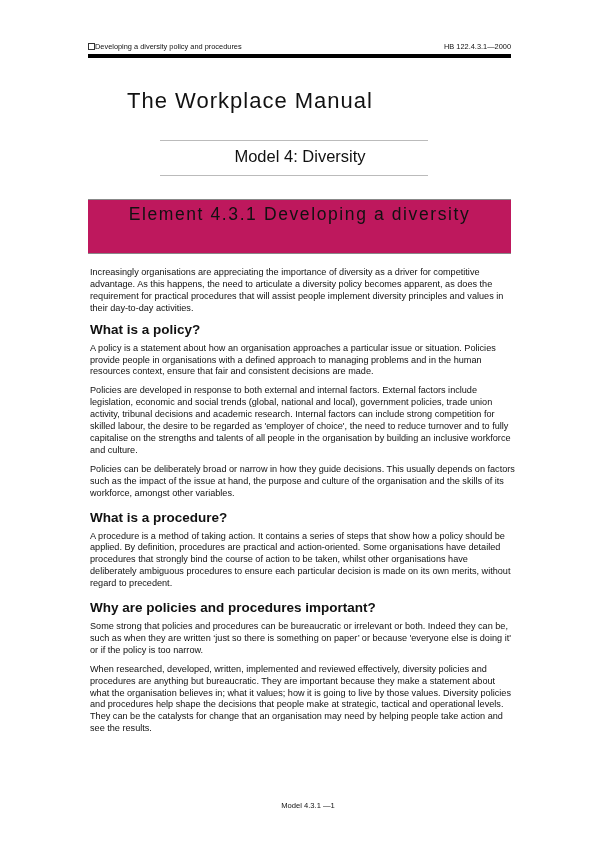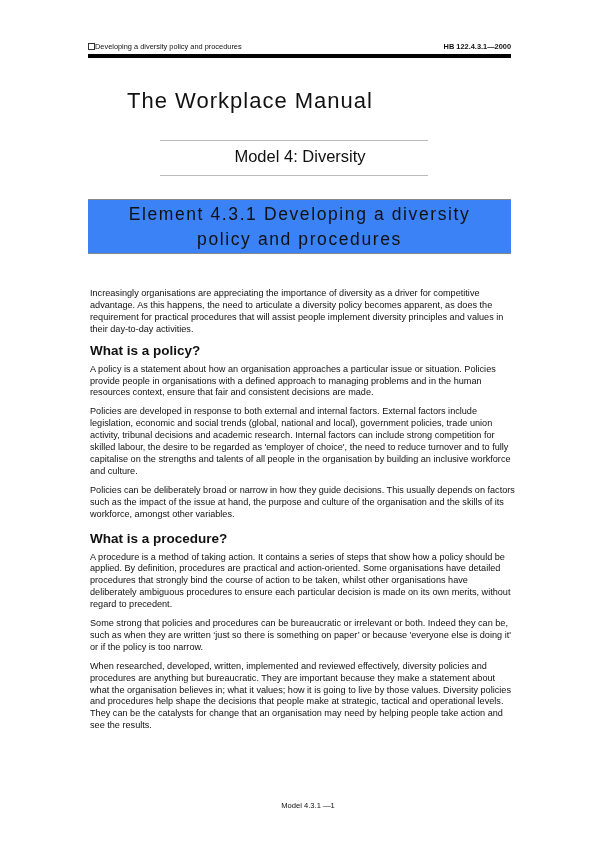--- a/index.html
+++ b/index.html
@@ -1,28 +1,28 @@
 <!DOCTYPE html>
 <html><head>
   <meta charset="utf-8">
   <style>
     html, body { margin: 0; padding: 0; background: #ffffff; }
     body { width: 600px; height: 848px; position: relative; overflow: hidden; font-family: "Liberation Sans", sans-serif; color: #111; }
     .page { position: absolute; left: 0; top: 0; width: 600px; height: 848px; }
     .running-header { position: absolute; left: 88px; top: 42px; width: 423px; height: 12px; border-bottom: 4px solid #000000; font-size: 7.4px; line-height: 10px; }
     .running-header .left { position: absolute; left: 0; top: 0; }
     .running-header .box { display: inline-block; width: 7px; height: 7px; border: 1px solid #333; vertical-align: -1px; margin-right: 0px; box-sizing: border-box; }
-    .running-header .right { position: absolute; right: 0; top: 0; font-weight: bold; }
+    .running-header .right { position: absolute; right: 0; top: 0; font-weight: normal; }
     .manual-title { position: absolute; left: 0; width: 500px; top: 88px; text-align: center; font-size: 22px; letter-spacing: 1px; font-weight: normal; }
     .rule { position: absolute; left: 160px; width: 268px; height: 0; border-top: 1px solid #bbb; }
     .rule.r1 { top: 140px; }
     .rule.r2 { top: 175px; }
     .model-title { position: absolute; left: 0; width: 600px; top: 147px; text-align: center; font-size: 16.5px; font-weight: normal; }
-    .element-box { position: absolute; left: 88px; top: 199px; width: 423px; height: 55px; background: #3b82f6; border-top: 1px solid #888; border-bottom: 1px solid #888; box-sizing: border-box; text-align: center; font-size: 17.5px; letter-spacing: 1.6px; line-height: 25px; padding-top: 2px; color: #111; }
-    .content { position: absolute; left: 90px; top: 288px; width: 425px; font-size: 9.15px; line-height: 11.9px; }
+    .element-box { position: absolute; left: 88px; top: 199px; width: 423px; height: 55px; background: #be185d; border-top: 1px solid #888; border-bottom: 1px solid #888; box-sizing: border-box; text-align: center; font-size: 17.5px; letter-spacing: 1.6px; line-height: 25px; padding-top: 2px; color: #111; }
+    .content { position: absolute; left: 90px; top: 267px; width: 425px; font-size: 9.15px; line-height: 11.9px; }
     .content p { margin: 0 0 7px 0; }
     .content h2 { margin: 10px 0 6px 0; font-size: 13.5px; font-weight: bold; line-height: 15px; }
     .content h2.first { margin-top: 0; }
     .footer { position: absolute; left: 8px; width: 600px; top: 801px; text-align: center; font-size: 7.6px; }
   </style>
 </head>
 <body>
 
 <div class="page">
 
@@ -31,32 +31,32 @@
     <span class="right">HB 122.4.3.1—2000</span>
   </div>
 
   <div class="manual-title">The Workplace Manual</div>
   <div class="rule r1"></div>
   <div class="model-title">Model 4:  Diversity</div>
   <div class="rule r2"></div>
 
   <div class="element-box">
     <div>Element 4.3.1  Developing a diversity</div>
-    <div>policy and procedures</div>
   </div>
 
   <div class="content">
     <p>Increasingly organisations are appreciating the importance of diversity as a driver for competitive advantage.  As this happens, the need to articulate a diversity policy becomes apparent, as does the requirement for practical procedures that will assist people implement diversity principles and values in their day-to-day activities.</p>
 
     <h2 class="first">What is a policy?</h2>
     <p>A policy is a statement about how an organisation approaches a particular issue or situation.  Policies provide people in organisations with a defined approach to managing problems and in the human resources context, ensure that fair and consistent decisions are made.</p>
     <p>Policies are developed in response to both external and internal factors.  External factors include legislation, economic and social trends (global, national and local), government policies, trade union activity, tribunal decisions and academic research.  Internal factors can include strong competition for skilled labour, the desire to be regarded as 'employer of choice', the need to reduce turnover and to fully capitalise on the strengths and talents of all people in the organisation by building an inclusive workforce and culture.</p>
     <p>Policies can be deliberately broad or narrow in how they guide decisions.  This usually depends on factors such as the impact of the issue at hand, the purpose and culture of the organisation and the skills of its workforce, amongst other variables.</p>
 
     <h2>What is a procedure?</h2>
     <p>A procedure is a method of taking action.  It contains a series of steps that show how a policy should be applied.  By definition, procedures are practical and action-oriented.  Some organisations have detailed procedures that strongly bind the course of action to be taken, whilst other organisations have deliberately ambiguous procedures to ensure each particular decision is made on its own merits, without regard to precedent.</p>
 
+    <h2>Why are policies and procedures important?</h2>
     <p>Some strong that policies and procedures can be bureaucratic or irrelevant or both.  Indeed they can be, such as when they are written ‘just so there is something on paper’ or because 'everyone else is doing it' or if the policy is too narrow.</p>
     <p>When researched, developed, written, implemented and reviewed effectively, diversity policies and procedures are anything but bureaucratic.  They are important because they make a statement about what the organisation believes in; what it values; how it is going to live by those values.  Diversity policies and procedures help shape the decisions that people make at strategic, tactical and operational levels.  They can be the catalysts for change that an organisation may need by helping people take action and see the results.</p>
   </div>
 
   <div class="footer">Model 4.3.1 —1</div>
 </div>
 
 </body></html>

